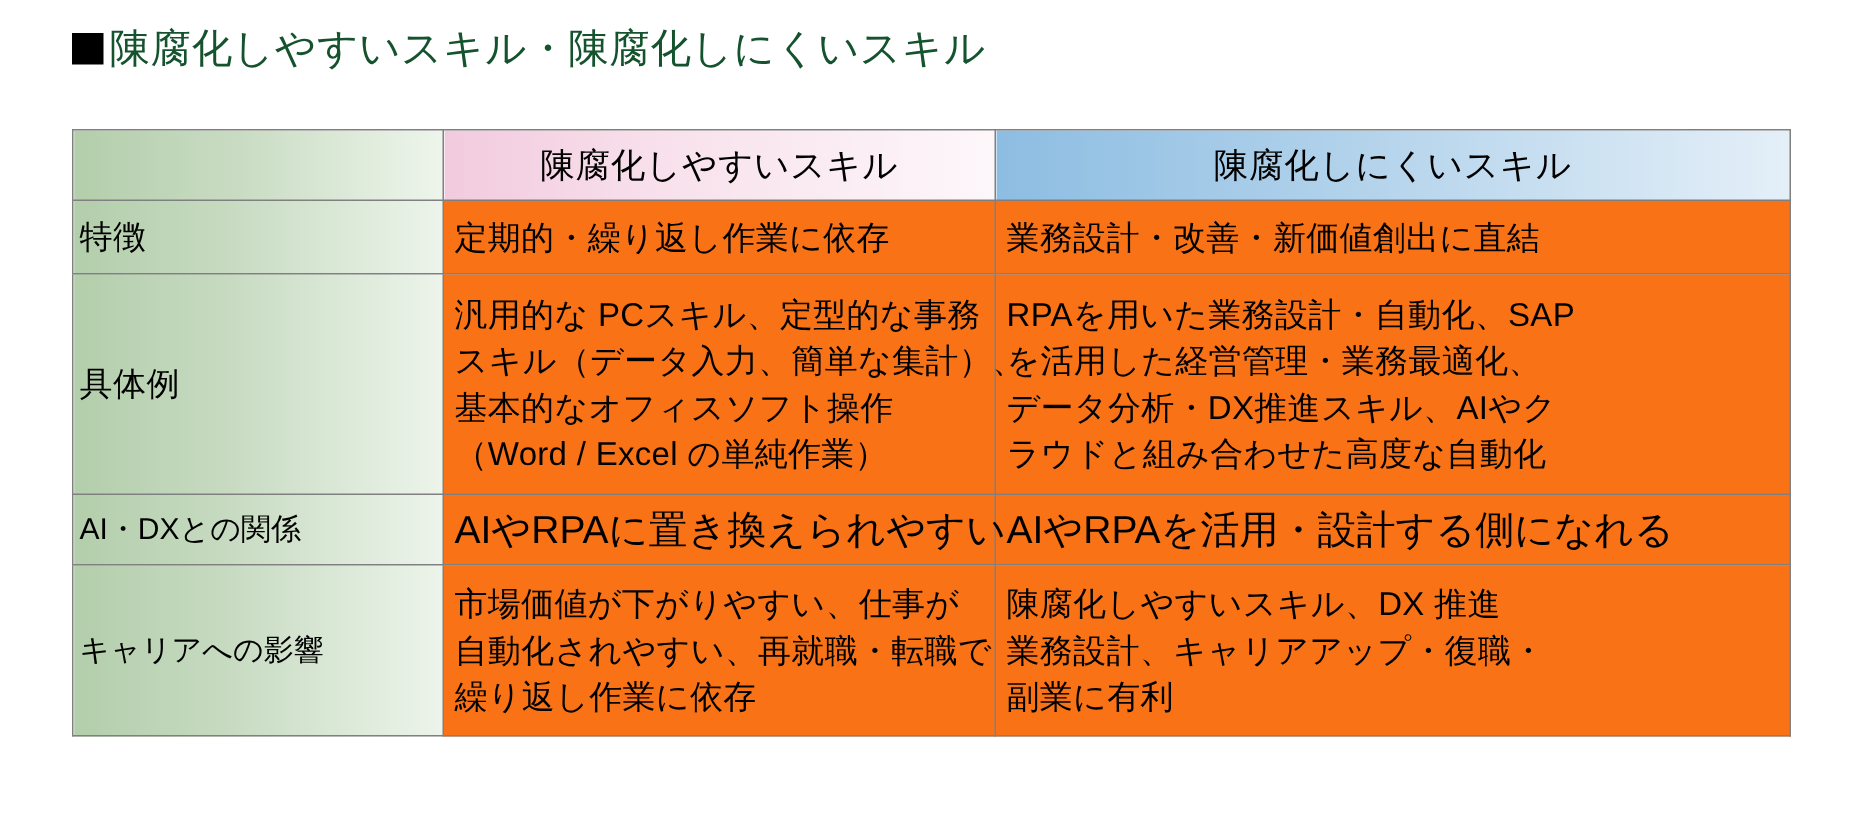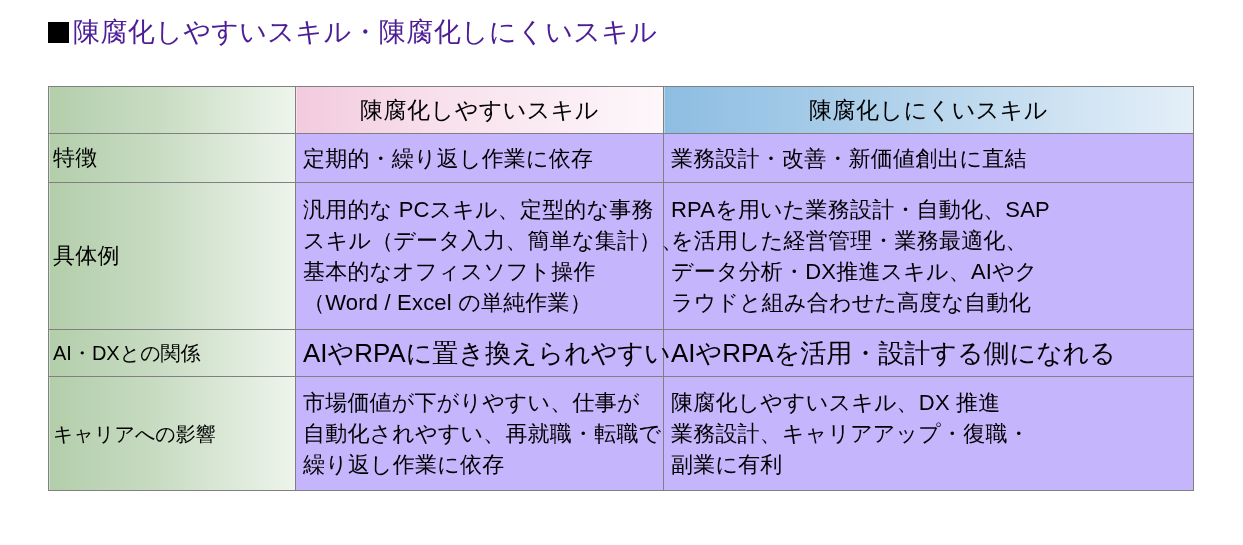--- a/index.html
+++ b/index.html
@@ -35,21 +35,21 @@
     width: 21px;
     height: 21px;
     background: #000000;
     margin-right: 4px;
     flex: 0 0 auto;
   }
   .title-text {
     font-size: 27px;
     line-height: 30px;
     letter-spacing: 0.4px;
-    color: #4c1d95;
+    color: #14532d;
   }
 
   
   .tbl {
     position: absolute;
     left: 48px;
     top: 86px;
     width: 1145px;
     border-collapse: collapse;
     table-layout: fixed;
@@ -98,21 +98,21 @@
     letter-spacing: 0.3px;
     padding: 0 4px;
   }
   .lbl.small .cell-txt {
     font-size: 20px;
     letter-spacing: 0px;
   }
 
   
   .body-cell {
-    background: #c4b5fd;
+    background: #f97316;
     text-align: left;
   }
   .body-cell .cell-txt {
     font-size: 22px;
     line-height: 31px;
     letter-spacing: 0.2px;
     padding: 0 4px 0 7px;
     display: block;
   }
   .body-cell.small .cell-txt {

